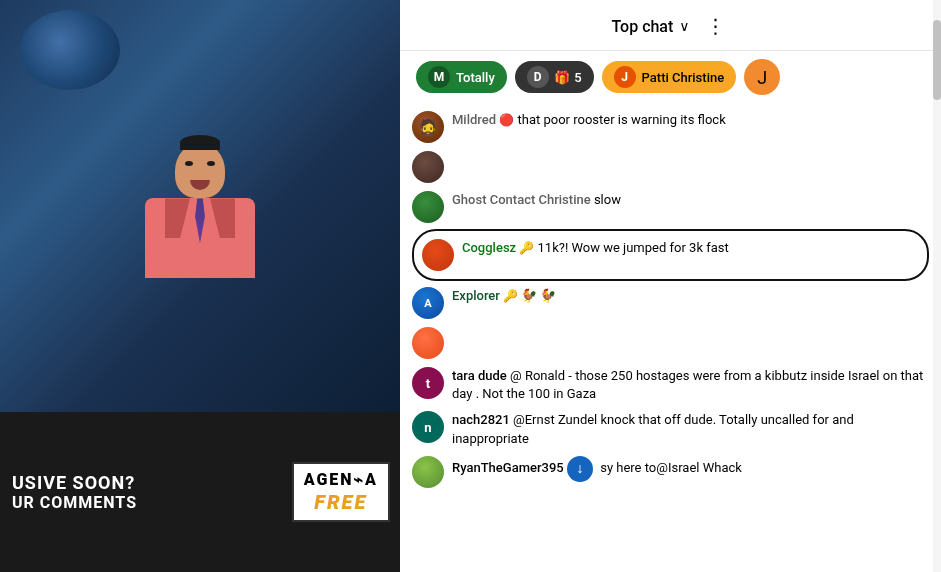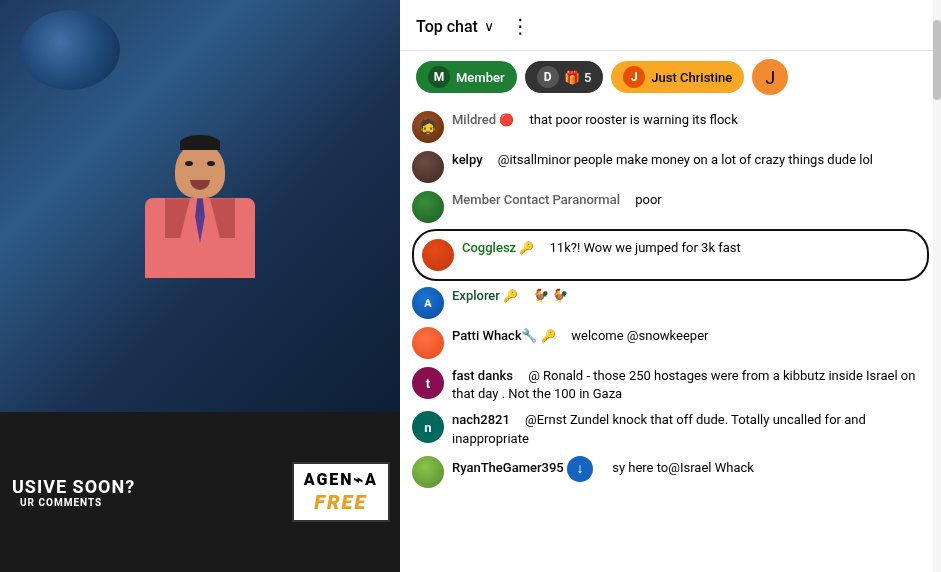--- a/index.html
+++ b/index.html
@@ -98,24 +98,23 @@
       padding: 8px 12px;
     }
     .bottom-text-exclusive {
       color: #ffffff;
       font-size: 18px;
       font-weight: bold;
       letter-spacing: 1px;
     }
     .bottom-text-comments {
       color: #ffffff;
-      font-size: 10px;
+      font-size: 16px;
       font-weight: bold;
       letter-spacing: 1px;
-      margin-left: 8px;
     }
     .agenda-free-badge {
       background: #ffffff;
       color: #000;
       padding: 6px 10px;
       margin-right: 10px;
       text-align: center;
       font-weight: bold;
       font-size: 13px;
       line-height: 1.2;
@@ -143,21 +142,21 @@
       background: #ffffff;
       display: flex;
       flex-direction: column;
       position: relative;
     }
 
     
     .chat-header {
       display: flex;
       align-items: center;
-      justify-content: flex-start;
+      justify-content: center;
       padding: 10px 16px 8px 16px;
       border-bottom: 1px solid #e5e5e5;
       flex-shrink: 0;
       gap: 12px;
     }
     .chat-title-area {
       display: flex;
       align-items: center;
       gap: 6px;
       cursor: pointer;
@@ -278,21 +277,21 @@
       line-height: 1.4;
       color: #030303;
     }
     .author-name {
       font-weight: 500;
       color: #030303;
     }
     .author-name.member-green { color: #107516; }
     .author-name.member-blue { color: #14532d; }
     .author-name.gray { color: #606060; }
-    .message-text { color: #030303; margin-left: 12px; }
+    .message-text { color: #030303; }
 
     
     .highlighted-message {
       position: relative;
       border: 2.5px solid #111;
       border-radius: 24px;
       margin: 2px 12px;
       padding: 4px 8px;
     }
     .highlighted-message .message-row {
@@ -382,59 +381,55 @@
     <div class="chat-title-area">
       <span class="chat-title-text">Top chat</span>
       <span class="chevron-icon">∨</span>
     </div>
     <button class="more-options-btn">⋮</button>
   </div>
 
   <div class="member-chips">
     <div class="chip chip-green">
       <div class="chip-avatar">M</div>
-      <span>Member</span>
+      <span>Totally</span>
     </div>
     <div class="chip chip-dark">
       <div class="chip-avatar">D</div>
       <span>🎁 5</span>
     </div>
     <div class="chip chip-yellow">
       <div class="chip-avatar" style="background:#e65100;">J</div>
-      <span>Just Christine</span>
+      <span>Patti Christine</span>
     </div>
     <div class="chip-last">
       <span style="font-size:18px;">J</span>
     </div>
   </div>
 
   <div class="chat-messages">
 
     <div class="message-row">
       <div class="avatar" style="background:radial-gradient(circle at 40% 35%, #a0522d, #5d2a00); font-size:16px;">🧔</div>
       <div class="message-content">
         <span class="author-name gray">Mildred</span>
         <span style="font-size:12px;">🔴</span>
         <span class="message-text"> that poor rooster is warning its flock</span>
       </div>
     </div>
 
     <div class="message-row">
       <div class="avatar" style="background:radial-gradient(circle at 40% 35%, #6d4c41, #3e2723); font-size:16px;"></div>
-      <div class="message-content">
-        <span class="author-name">kelpy</span>
-        <span class="message-text"> @itsallminor people make money on a lot of crazy things dude lol</span>
-      </div>
     </div>
 
     <div class="message-row">
       <div class="avatar" style="background:radial-gradient(circle at 40% 35%, #388e3c, #1b5e20); font-size:16px;"></div>
       <div class="message-content">
-        <span class="author-name gray">Member Contact Paranormal</span>
-        <span class="message-text"> poor</span>
+        <span class="author-name gray">Ghost Contact Christine</span>
+        <span class="message-text"> slow</span>
       </div>
     </div>
 
     <div class="highlighted-message">
       <div class="message-row">
         <div class="avatar" style="background:radial-gradient(circle at 40% 35%, #e64a19, #bf360c); font-size:16px;"></div>
         <div class="message-content">
           <span class="author-name member-green">Cogglesz</span>
           <span style="font-size:12px;">🔑</span>
           <span class="message-text"> 11k?! Wow we jumped for 3k fast</span>
@@ -447,31 +442,26 @@
       <div class="avatar" style="background:radial-gradient(circle at 40% 35%, #1976d2, #0d47a1); font-size:11px; font-weight:bold;">A</div>
       <div class="message-content">
         <span class="author-name member-blue">Explorer</span>
         <span style="font-size:12px;">🔑</span>
         <span class="message-text"> 🐓 🐓</span>
       </div>
     </div>
 
     <div class="message-row">
       <div class="avatar" style="background:radial-gradient(circle at 40% 35%, #ff7043, #e64a19); font-size:16px;"></div>
-      <div class="message-content">
-        <span class="author-name">Patti Whack🔧</span>
-        <span style="font-size:12px;">🔑</span>
-        <span class="message-text"> welcome @snowkeeper</span>
-      </div>
     </div>
 
     <div class="message-row">
       <div class="avatar" style="background:#880e4f; font-size:13px; font-weight:bold;">t</div>
       <div class="message-content">
-        <span class="author-name">fast danks</span>
+        <span class="author-name">tara dude</span>
         <span class="message-text"> @ Ronald - those 250 hostages were from a kibbutz inside Israel on that day . Not the 100 in Gaza</span>
       </div>
     </div>
 
     <div class="message-row">
       <div class="avatar" style="background:#00695c; font-size:13px; font-weight:bold;">n</div>
       <div class="message-content">
         <span class="author-name">nach2821</span>
         <span class="message-text"> @Ernst Zundel knock that off dude. Totally uncalled for and inappropriate</span>
       </div>

